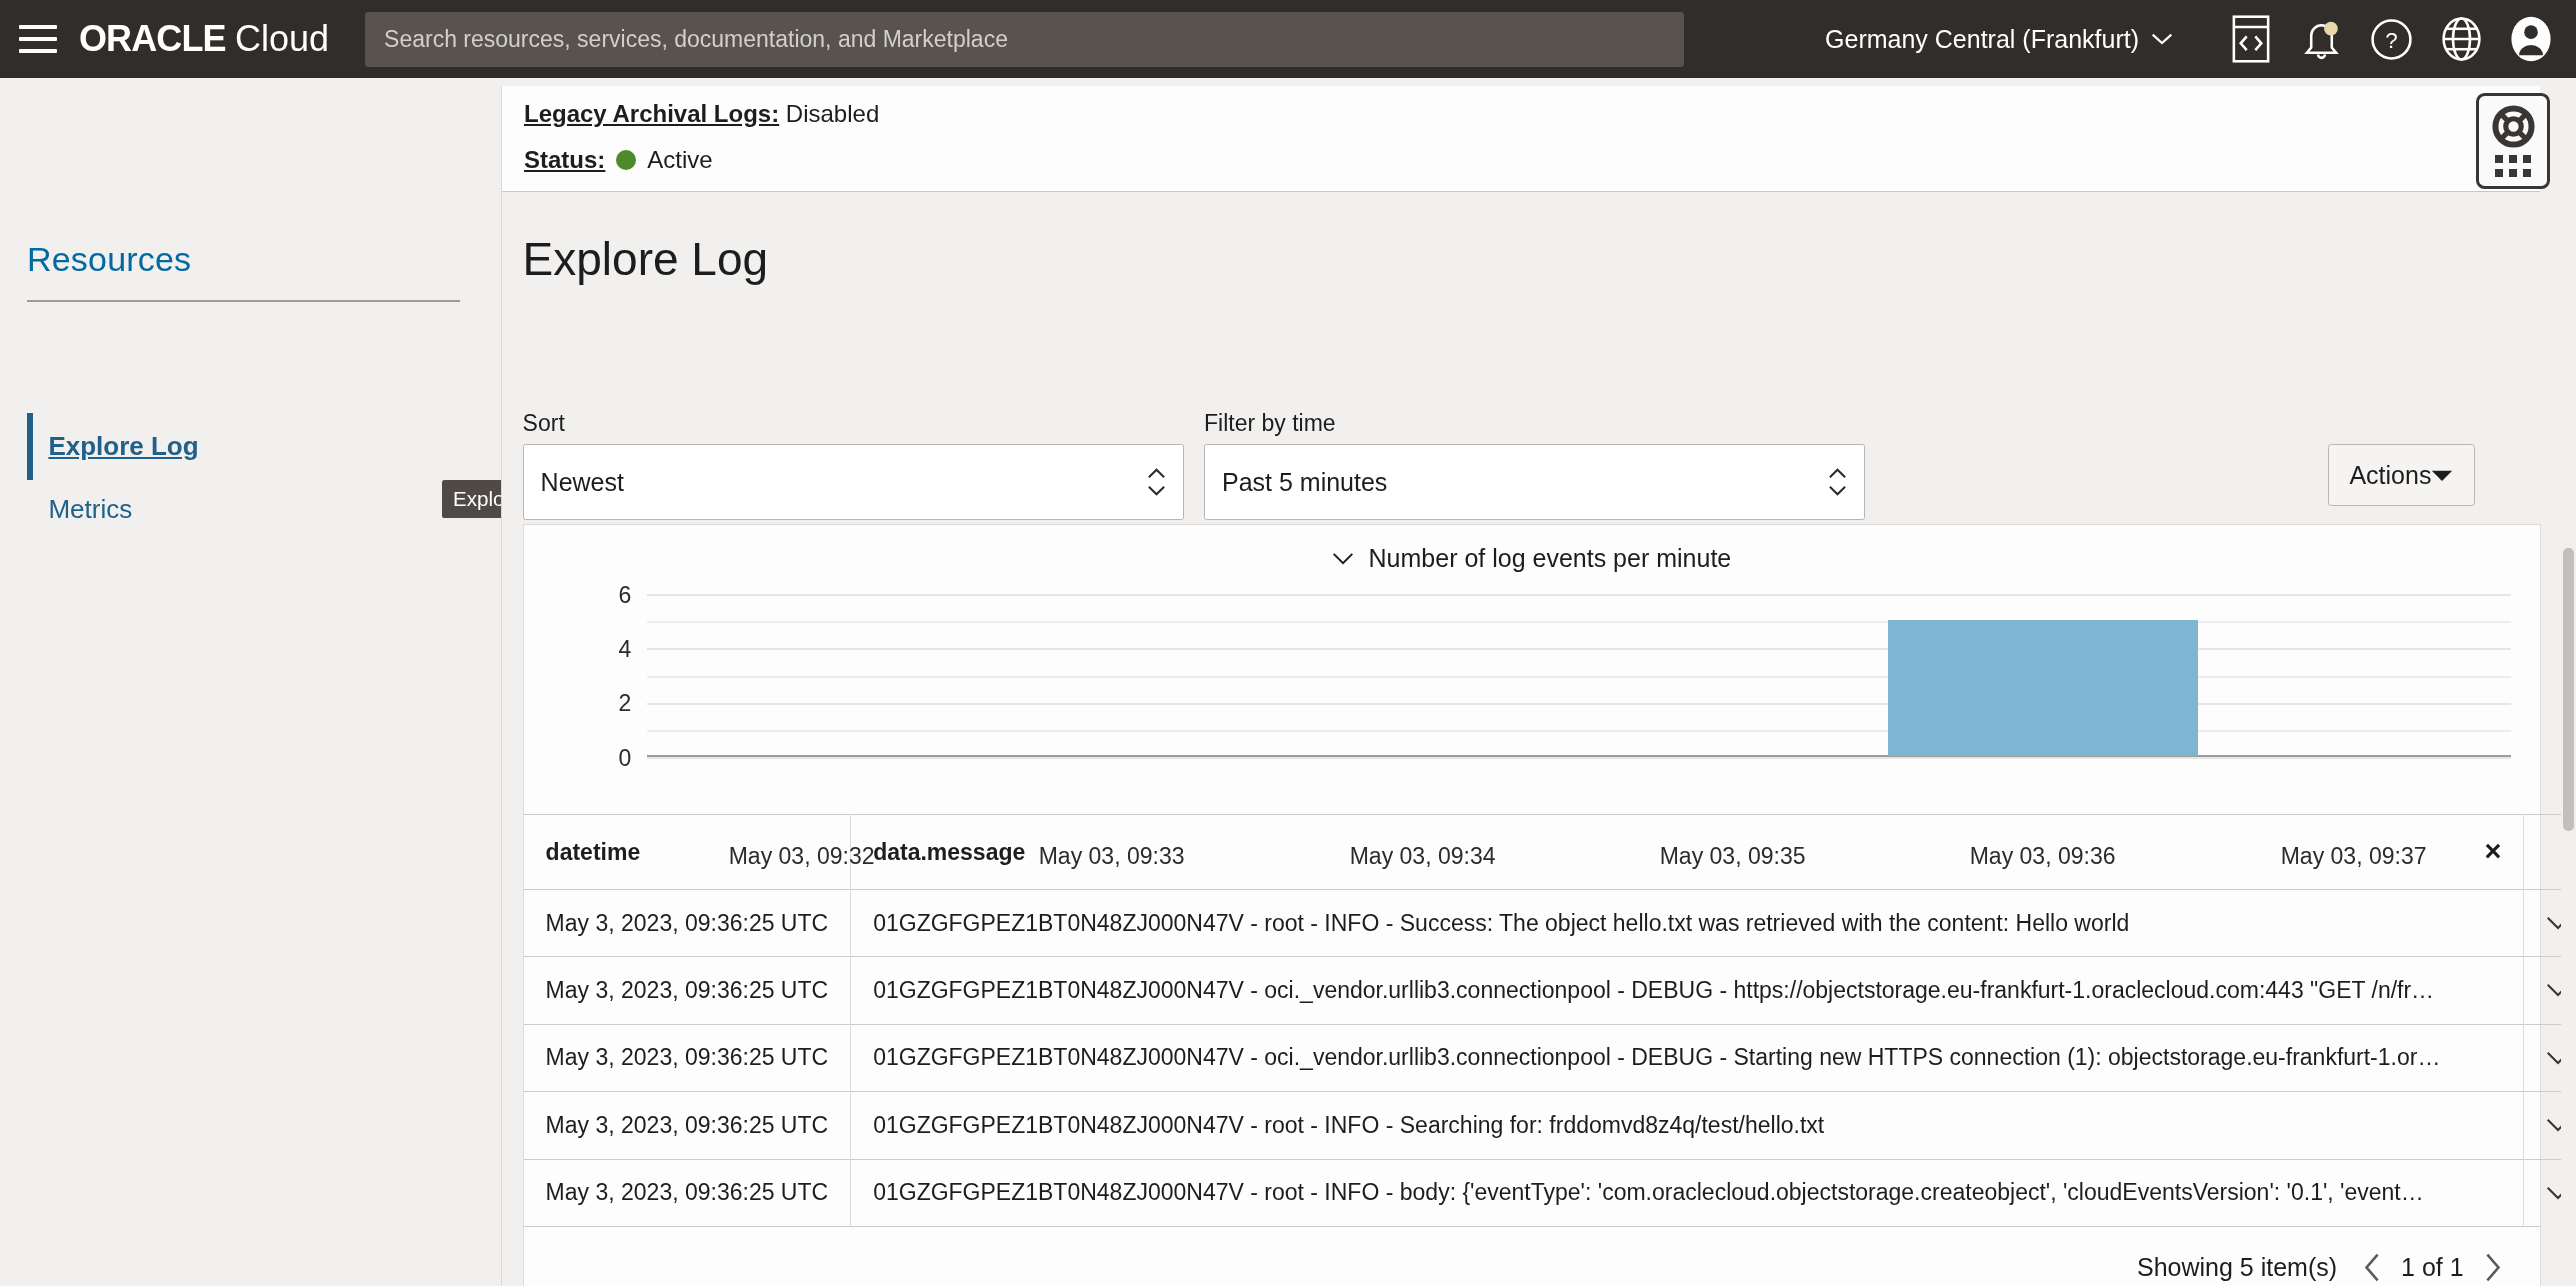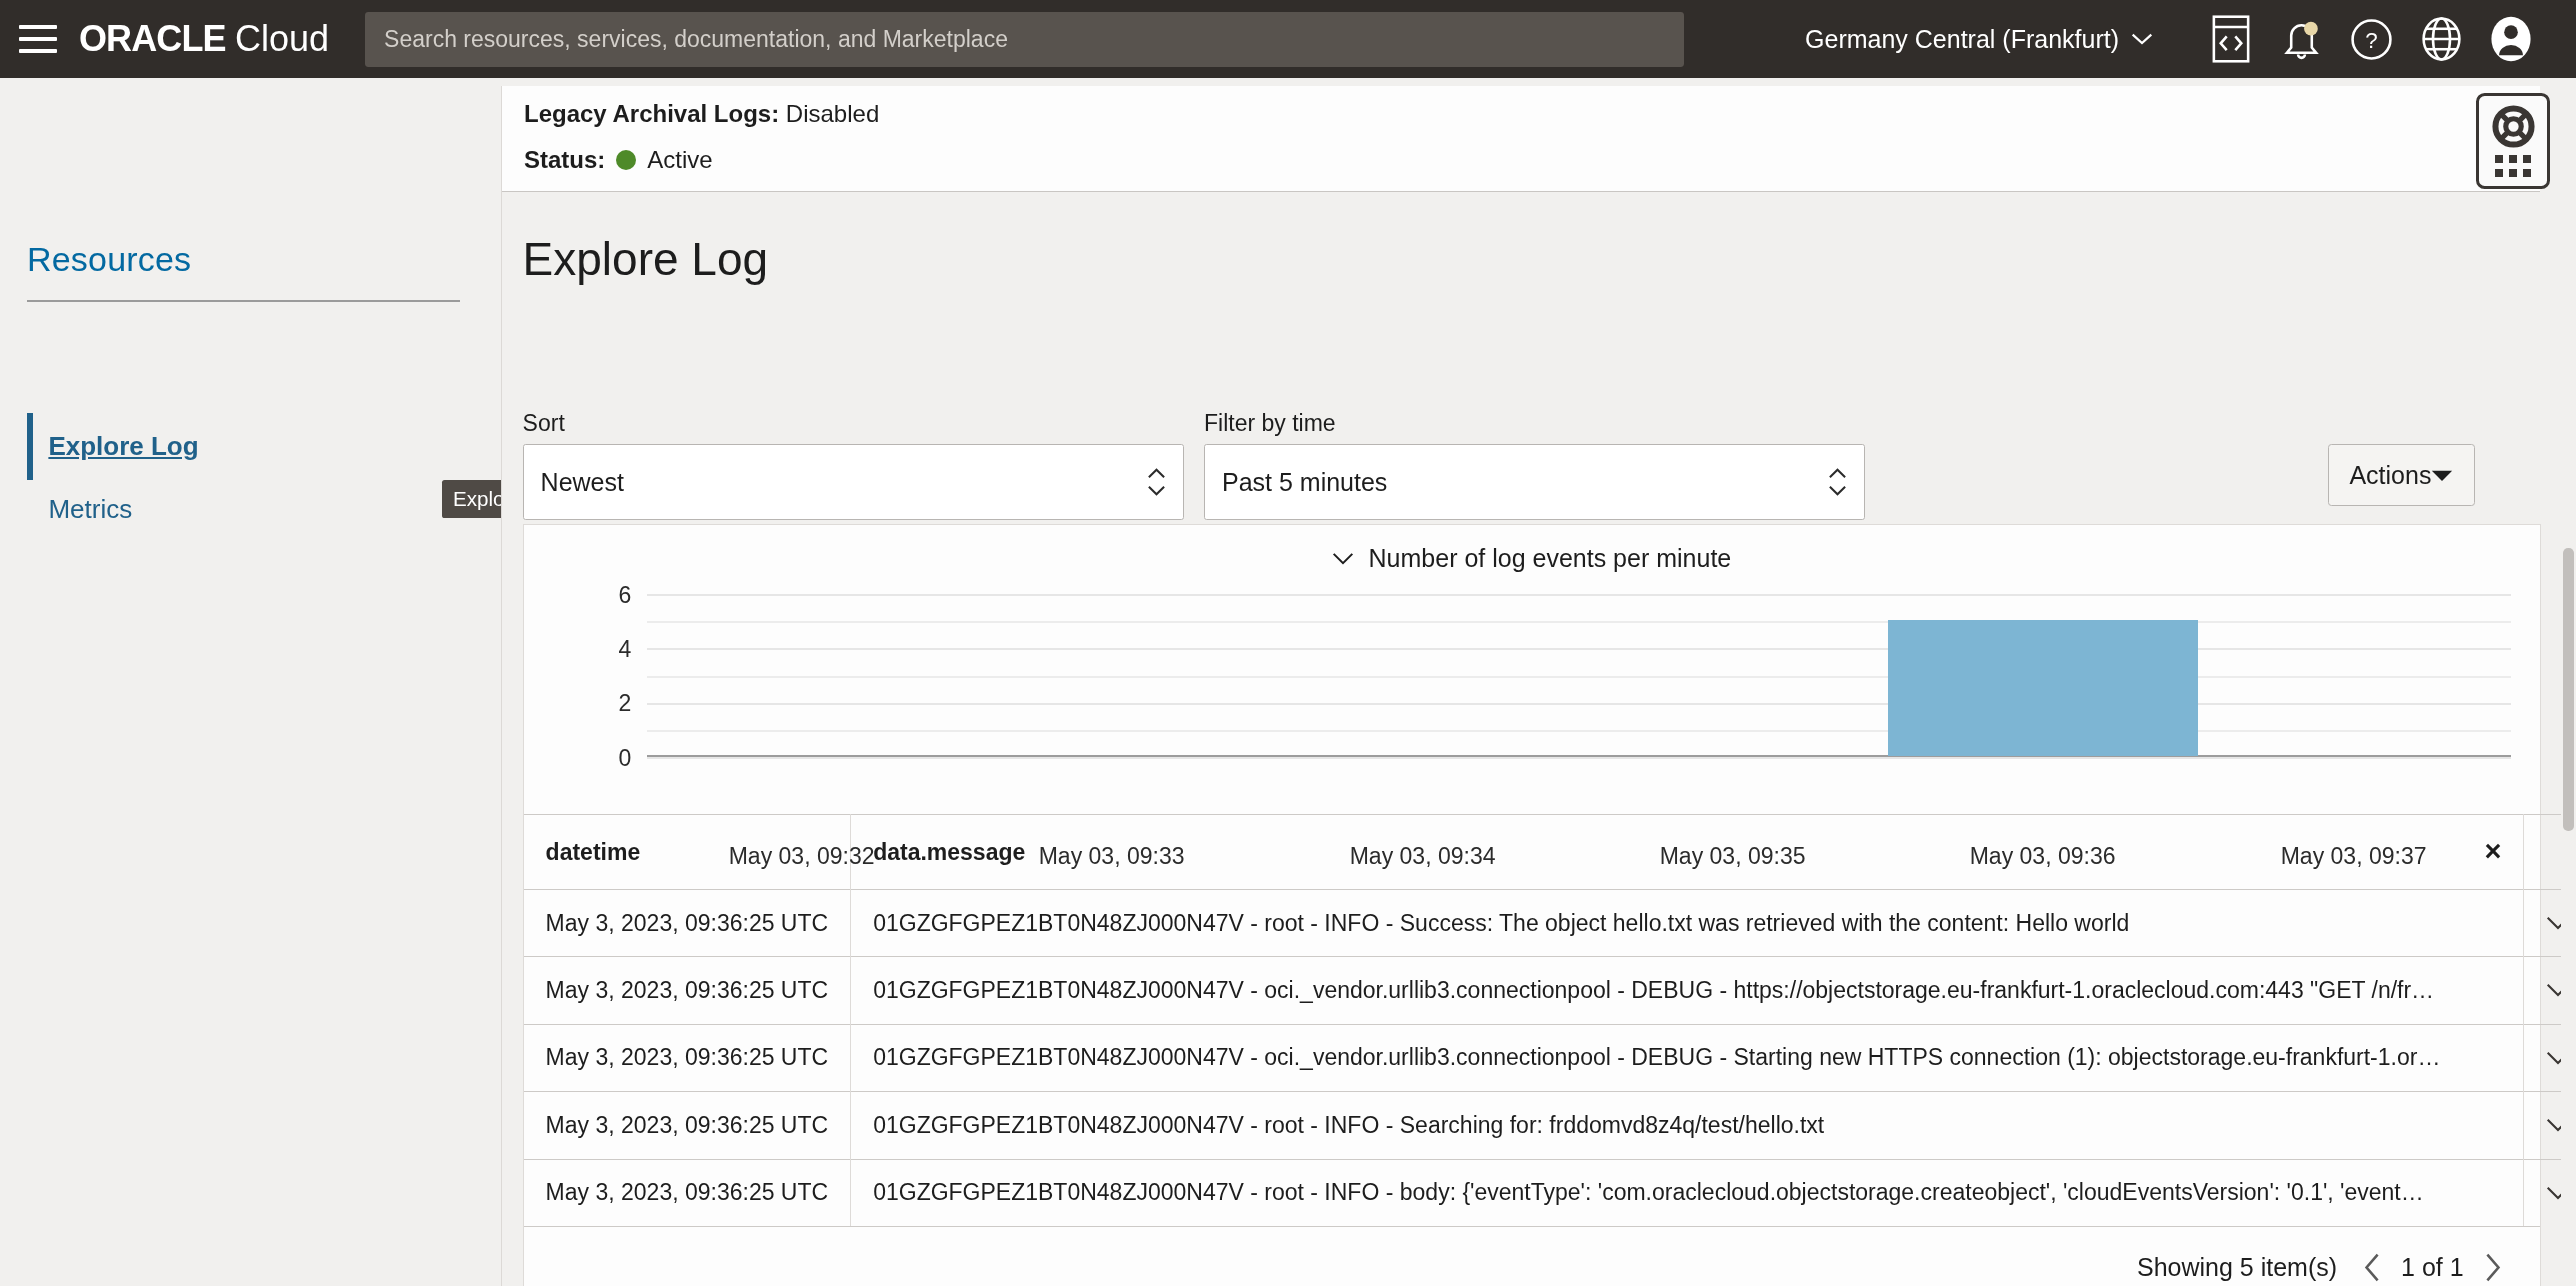--- a/index.html
+++ b/index.html
@@ -35,21 +35,21 @@
     margin-left: 36px;
     width: 1319px; height: 55px;
     background: #58534e; border: none; border-radius: 3.4px;
     color: #ffffff; font-size: 23px;
     padding: 0 19px;
     font-family: "Liberation Sans", sans-serif;
   }
   #searchbox::placeholder { color: #d3cfca; }
   #nav-right {
     margin-left: auto; display: flex; align-items: center; gap: 0px;
-    padding-right: 30px;
+    padding-right: 10px;
   }
   #region-btn {
     color: #fff; font-size: 25px; display: flex; align-items: center; gap: 12px;
     margin-right: 43px; cursor: pointer; white-space: nowrap;
   }
   .navicon {
     width: 70px; height: 70px; display: flex; align-items: center; justify-content: center;
     cursor: pointer; position: relative;
   }
   .navicon svg { display: block; }
@@ -94,21 +94,21 @@
     width: 2074px; height: 1201px;
     background: #f1f0ee;
   }
   #whitehead {
     position: absolute; top: 0; left: 0; width: 2038px; height: 106px;
     background: #fdfdfd; border-bottom: 1.7px solid #c9c6c3;
   }
   #whitehead .kv { position: absolute; left: 22px; font-size: 24px; color: #1d1d1d; white-space: nowrap; }
   #kv-legacy { top: 13.7px; }
   #kv-status { top: 60px; display: flex; align-items: center; gap: 0; }
-  .kv b { font-weight: 700; }
+  .kv b { font-weight: 700; text-decoration: underline; }
   #status-dot {
     display: inline-block; width: 20.6px; height: 20.6px; border-radius: 50%;
     background: #4e8a29; margin: 0 11px 0 10.3px; vertical-align: -1.7px;
   }
 
   
   #helpwidget {
     position: absolute; top: 6.9px; right: 26px;
     width: 74px; height: 96px;
     background: #fafafa; border: 3.4px solid #3a3633; border-radius: 8.6px;

